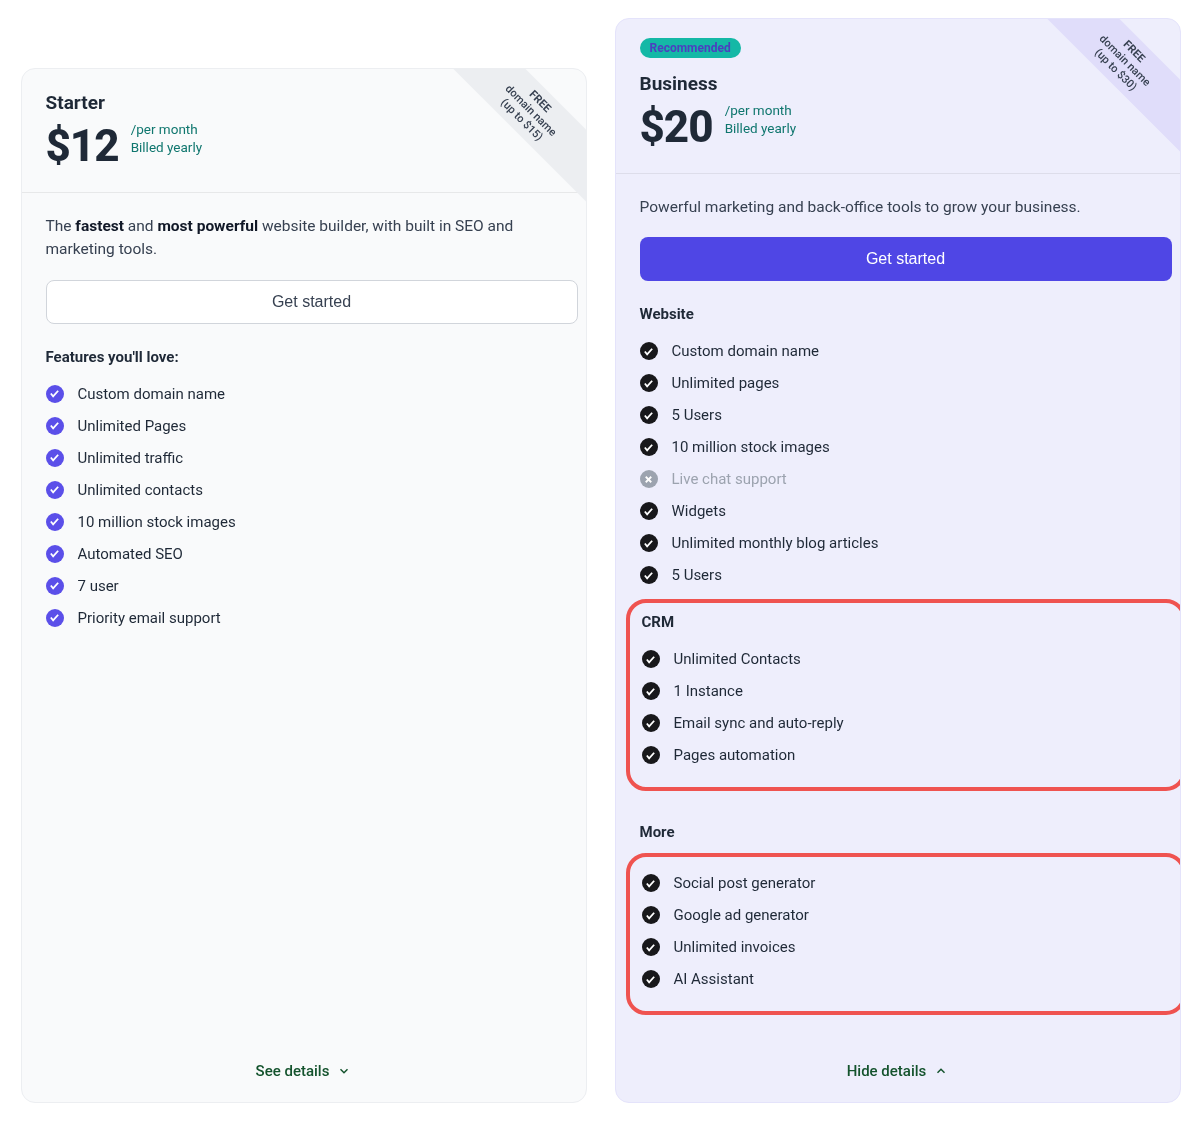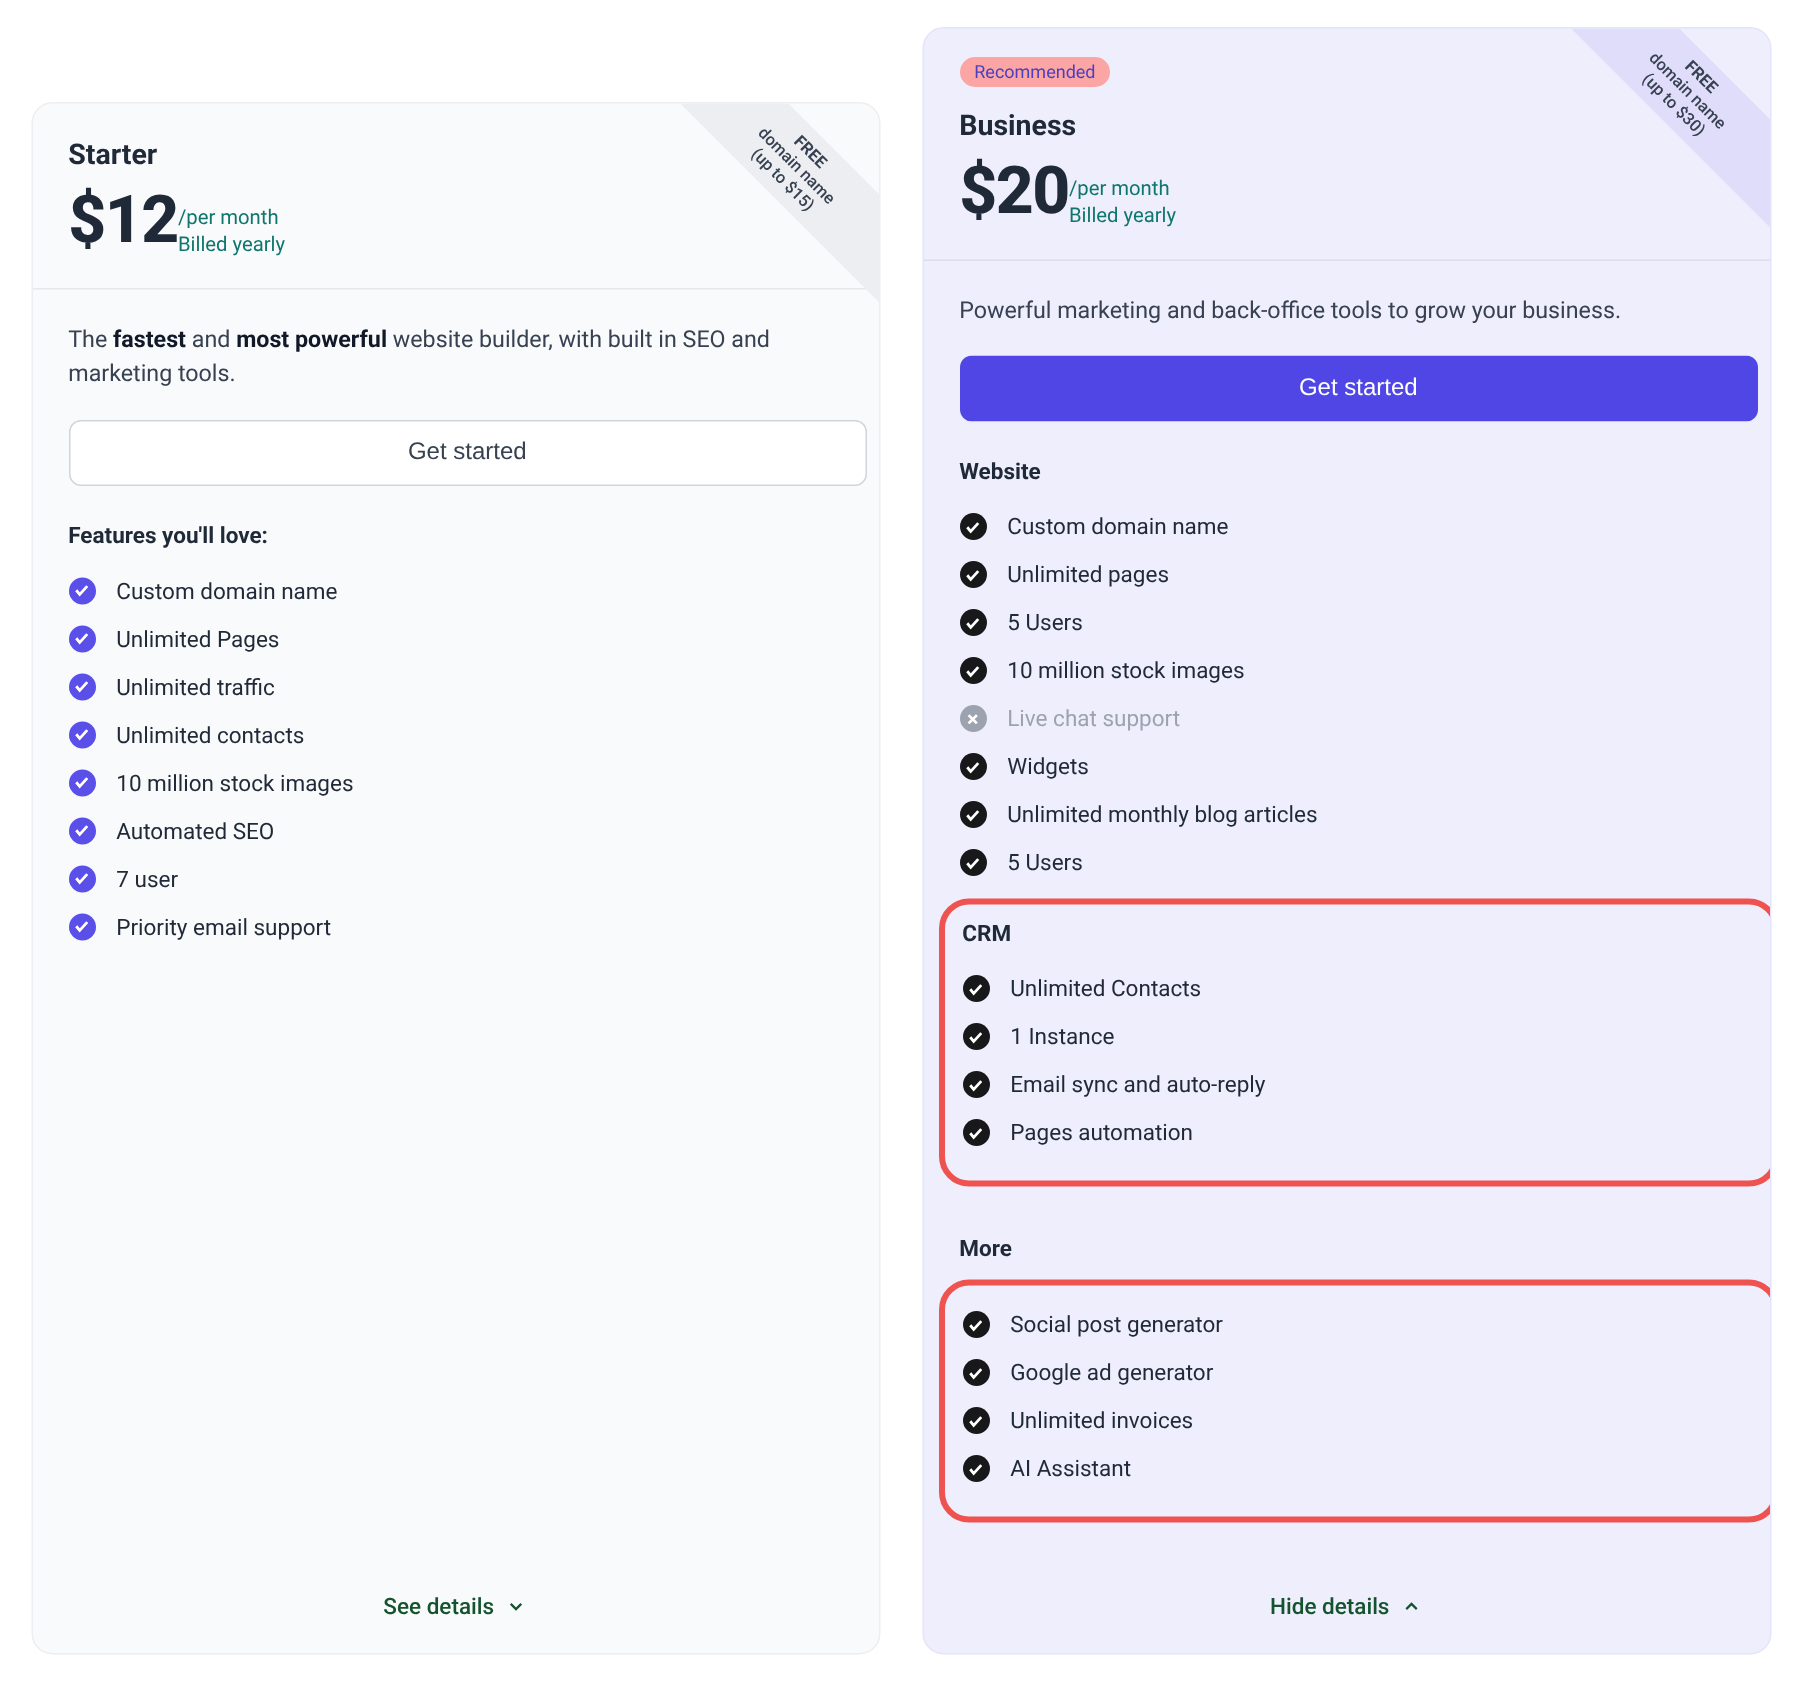--- a/index.html
+++ b/index.html
@@ -21,24 +21,24 @@
     border-radius: 14px;
     overflow: hidden;
     display: flex;
     flex-direction: column;
     min-height: 980px;
   }
   .card-starter { background: #f9fafb; border: 1px solid #eceef1; margin-top: 50px; }
   .card-business { background: #eeeefc; border: 1px solid #e4e3fb; }
   .badge {
     display: inline-block;
-    background: #fca5a5;
+    background: #14b8a6;
     color: #4c3fbf;
     font-size: 12px;
-    font-weight: 400;
+    font-weight: 700;
     padding: 3px 10px;
     border-radius: 10px;
     margin-bottom: 14px;
   }
   .ribbon {
     position: absolute;
     top: 0; right: 0;
     width: 150px; height: 150px;
     overflow: hidden;
     pointer-events: none;
@@ -56,21 +56,21 @@
   }
   .ribbon-starter .ribbon-inner { background: #eceef1; padding: 6px 0; }
   .ribbon-business .ribbon-inner { background: #e0ddfa; padding: 6px 0; }
   .ribbon strong { font-weight: 700; }
   .header {
     padding: 22px 24px 20px 24px;
     border-bottom: 1px solid rgba(0,0,0,0.07);
   }
   .header-biz { padding-top: 18px; }
   .plan-name { font-size: 19px; font-weight: 700; margin-bottom: 6px; }
-  .price-row { display: flex; align-items: flex-end; }
+  .price-row { display: flex; align-items: flex-start; gap: 12px; }
   .price { font-size: 44px; font-weight: 800; letter-spacing: -1px; }
   .price-meta { font-size: 13.5px; color: #0f766e; line-height: 1.35; }
   .body { padding: 22px 8px 0 24px; flex: 1; }
   .desc { font-size: 15.5px; line-height: 1.5; margin-bottom: 18px; color: #374151; }
   .desc b { color: #111827; }
   .btn {
     display: block;
     width: 100%;
     padding: 12px 0;
     border-radius: 8px;

